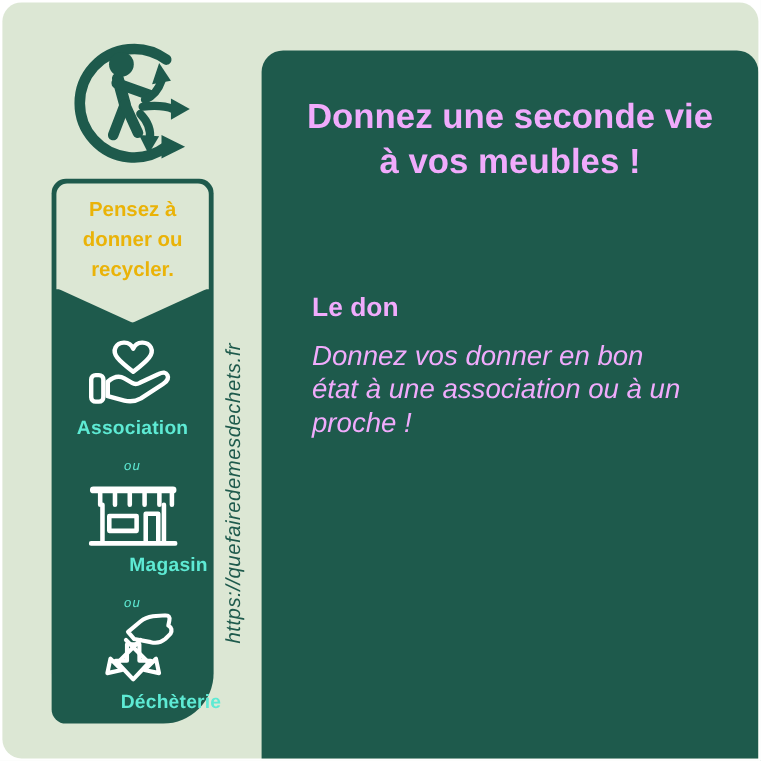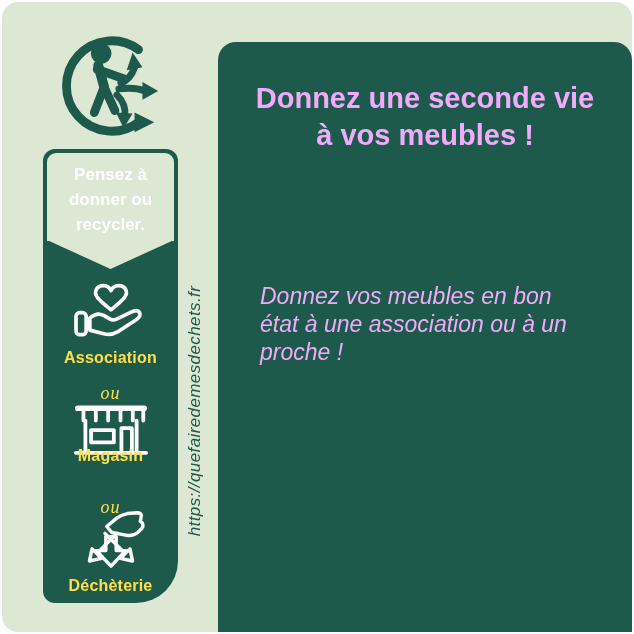--- a/index.html
+++ b/index.html
@@ -12,27 +12,27 @@
   
   .triman{position:absolute;left:50px;top:28px;width:118px;height:112px;}
 
   .ribbon{position:absolute;left:41px;top:147px;width:135px;height:454px;
           background:#1e5a4c;border-radius:12px 12px 42px 12px;}
   .pennant-rect{position:absolute;left:4px;top:4px;width:127px;height:88px;
                 background:#dce7d4;border-radius:9px 9px 0 0;}
   .pennant-tri{position:absolute;left:4px;top:91px;width:127px;height:29px;
                background:#dce7d4;clip-path:polygon(0 0,100% 0,50% 100%);}
   .banner-text{position:absolute;left:0;top:13px;width:135px;text-align:center;
-               color:#ffffff;font-weight:bold;font-size:17px;line-height:25px;}
-  .rib-item{position:absolute;left:0;width:135px;text-align:center;color:#fde047;}
+               color:#eab308;font-weight:bold;font-size:17px;line-height:25px;}
+  .rib-item{position:absolute;left:0;width:135px;text-align:center;color:#5eead4;}
   .rib-label{font-weight:bold;font-size:16px;letter-spacing:.2px;}
-  .rib-sep{font-style:italic;font-size:18px;letter-spacing:1px;font-family:Liberation Serif, serif;}
+  .rib-sep{font-style:italic;font-size:11px;letter-spacing:1px;}
   .i-hh{top:124px;}  .l-asso{top:200px;} .s-1{top:234px;}
-  .i-st{top:254px;}  .l-mag{top:298px;}  .s-2{top:348px;}
-  .i-so{top:362px;}  .l-dec{top:428px;}
+  .i-st{top:254px;}  .l-mag{top:314px;margin-left:30px;}  .s-2{top:348px;}
+  .i-so{top:362px;}  .l-dec{top:428px;padding-left:32px;}
 
   .site-url{position:absolute;left:44px;top:398px;width:300px;height:22px;
             transform:rotate(-90deg);text-align:center;color:#1e5a4c;
             font-style:italic;font-size:17px;letter-spacing:.4px;}
 
   
   .panel{position:absolute;left:216px;top:0;width:414px;height:630px;background:#1e5a4c;
          border-radius:18px 18px 0 0;color:#f0abfc;margin-top:40px;}
   .panel-title{position:absolute;left:10px;right:10px;top:38px;text-align:center;
                font-weight:bold;font-size:29px;line-height:37px;}
@@ -120,20 +120,21 @@
       </span>
       <div class="rib-item rib-label l-dec">Déchèterie</div>
     </div>
 
     <div class="site-url">https://quefairedemesdechets.fr</div>
 
     <div class="panel">
       <div class="panel-title preline">Donnez une seconde vie
 à vos meubles !</div>
 
-      <div class="sec-body b-don preline">Donnez vos meubles en bon
+      <div class="sec-head h-don">Le don</div>
+      <div class="sec-body b-don preline">Donnez vos donner en bon
 état à une association ou à un
 proche !</div>
 
     </div>
 
   </div>
 </div>
 
 </body></html>

